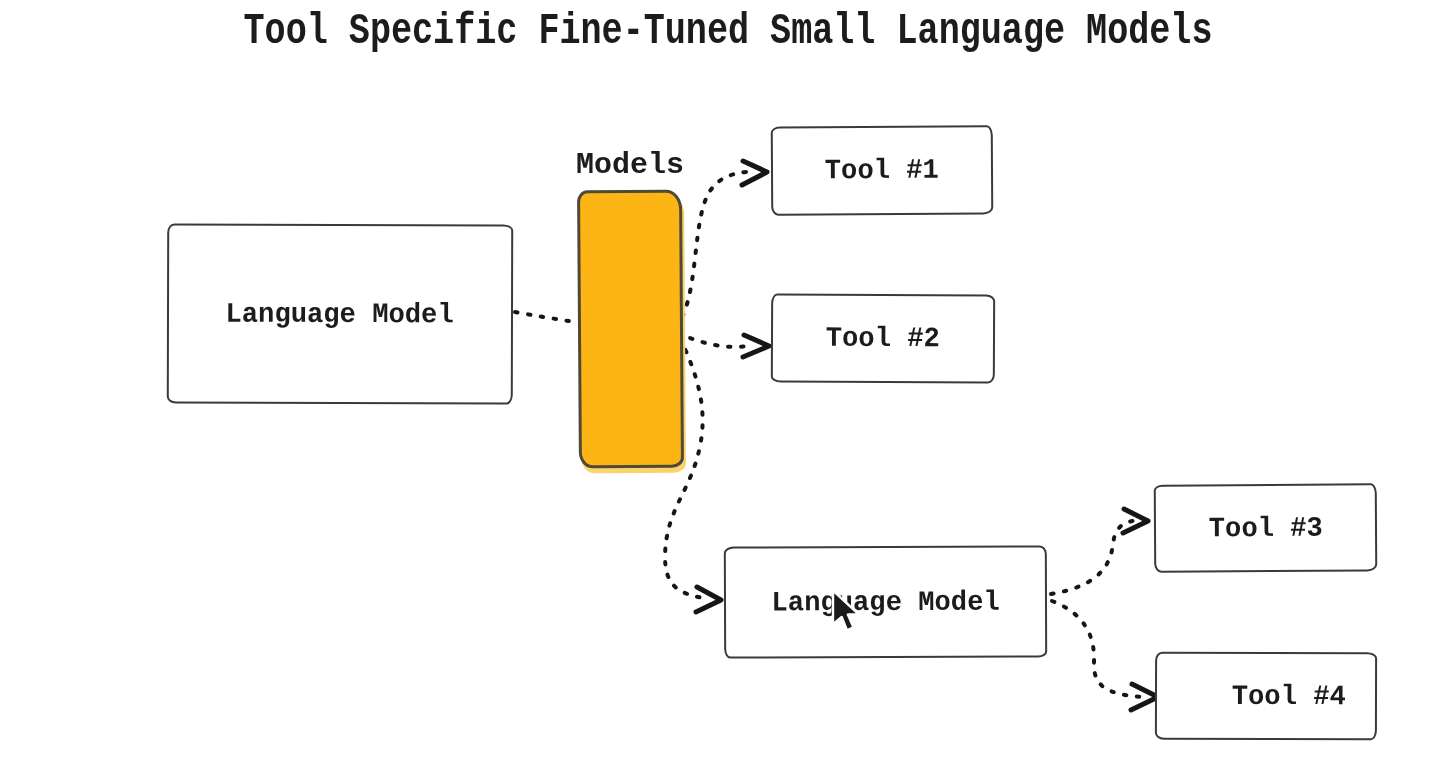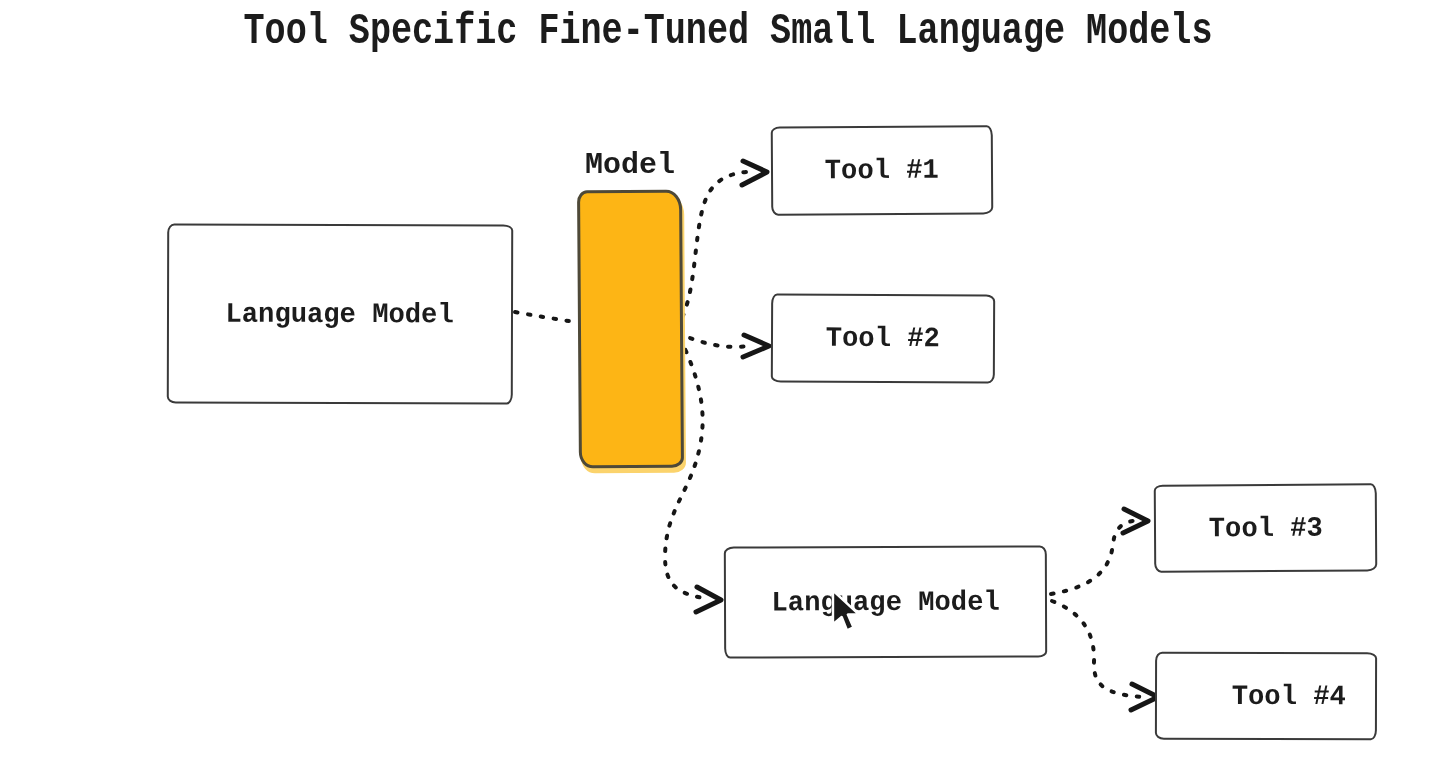--- a/index.html
+++ b/index.html
@@ -114,21 +114,21 @@
     <path class="arrowhead" d="M 1124 509 L 1148 521 L 1123 533"></path>
 
     <path class="dashed" d="M 1052 601 C 1083 613 1095 634 1094 662 C 1093 686 1106 695 1145 697"></path>
     <path class="arrowhead" d="M 1132 684 L 1158 697 L 1131 710"></path>
   </svg>
 
   <div class="box r1" style="left:167px; top:224px; width:346px; height:180px;">
     <span class="lbl">Language Model</span>
   </div>
 
-  <div class="logger-label">Model</div>
+  <div class="logger-label">Models</div>
   <div class="logger-box"></div>
 
   <div class="box r2" style="left:771px; top:126px; width:222px; height:89px;">
     <span class="lbl">Tool #1</span>
   </div>
 
   <div class="box r3" style="left:771px; top:294px; width:224px; height:89px;text-align:center;">
     <span class="lbl">Tool #2</span>
   </div>
 

